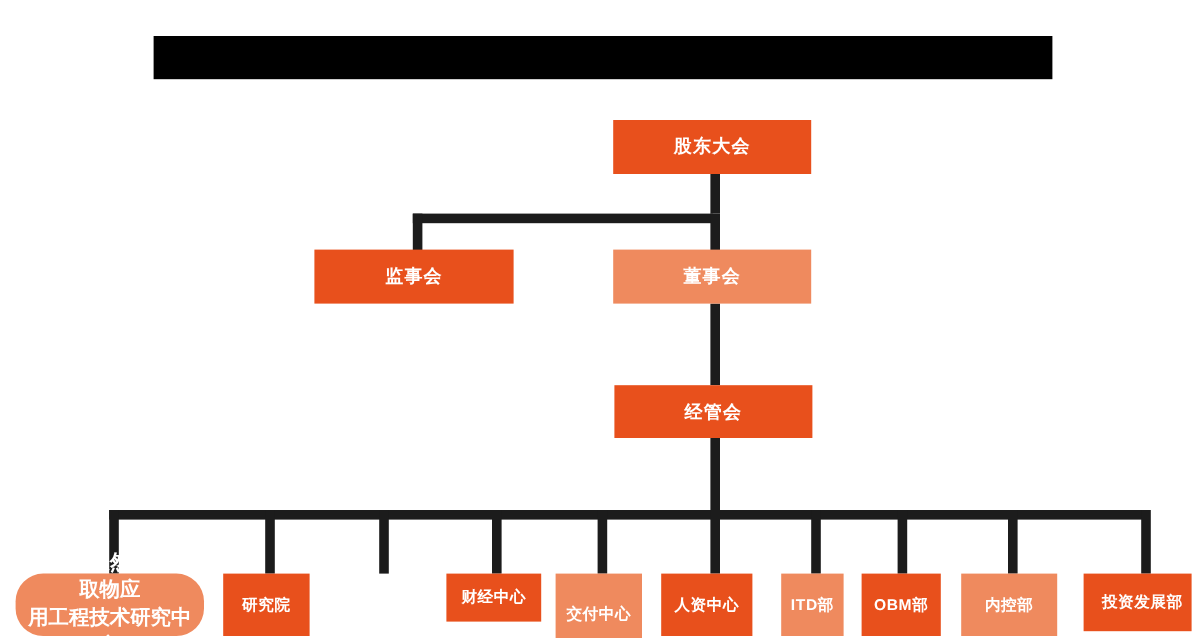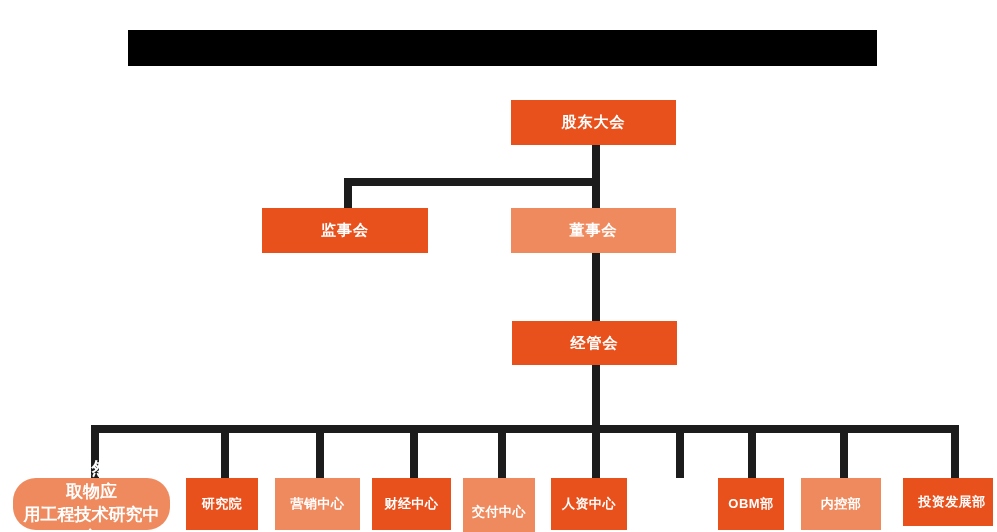--- a/index.html
+++ b/index.html
@@ -83,31 +83,31 @@
     <span class="label">董事会</span>
   </div>
 
   <div class="node dept dept-long secondary" style="left:5px; top:470px; width:157px; height:52px;">
     <span class="label">广东省天然植物提取物应
 用工程技术研究中心</span>
   </div>
   <div class="node dept primary" style="left:178px; top:470px; width:72px; height:52px;">
     <span class="label">研究院</span>
   </div>
-  <div class="node dept secondary" style="left:267px; top:470px; width:85px; height:52px;">
-    <span class="label">营销中心</span>
-  </div>
-  <div class="node dept primary" style="left:364px; top:470px; width:79px; height:52px;justify-content:center;">
+  <div class="node dept primary" style="left:364px; top:470px; width:79px; height:40px;justify-content:center;">
     <span class="label">财经中心</span>
   </div>
   <div class="node dept secondary" style="left:455px; top:470px; width:72px; height:68px;">
     <span class="label">交付中心</span>
   </div>
   <div class="node dept primary" style="left:543px; top:470px; width:76px; height:52px;">
     <span class="label">人资中心</span>
+  </div>
+  <div class="node dept secondary" style="left:643px; top:470px; width:52px; height:52px;">
+    <span class="label">ITD部</span>
   </div>
   <div class="node dept primary" style="left:710px; top:470px; width:66px; height:52px;">
     <span class="label">OBM部</span>
   </div>
   <div class="node dept secondary" style="left:793px; top:470px; width:80px; height:52px;">
     <span class="label">内控部</span>
   </div>
   <div class="node dept primary" style="left:895px; top:470px; width:98px; height:48px;">
     <span class="label">投资发展部</span>
   </div>

